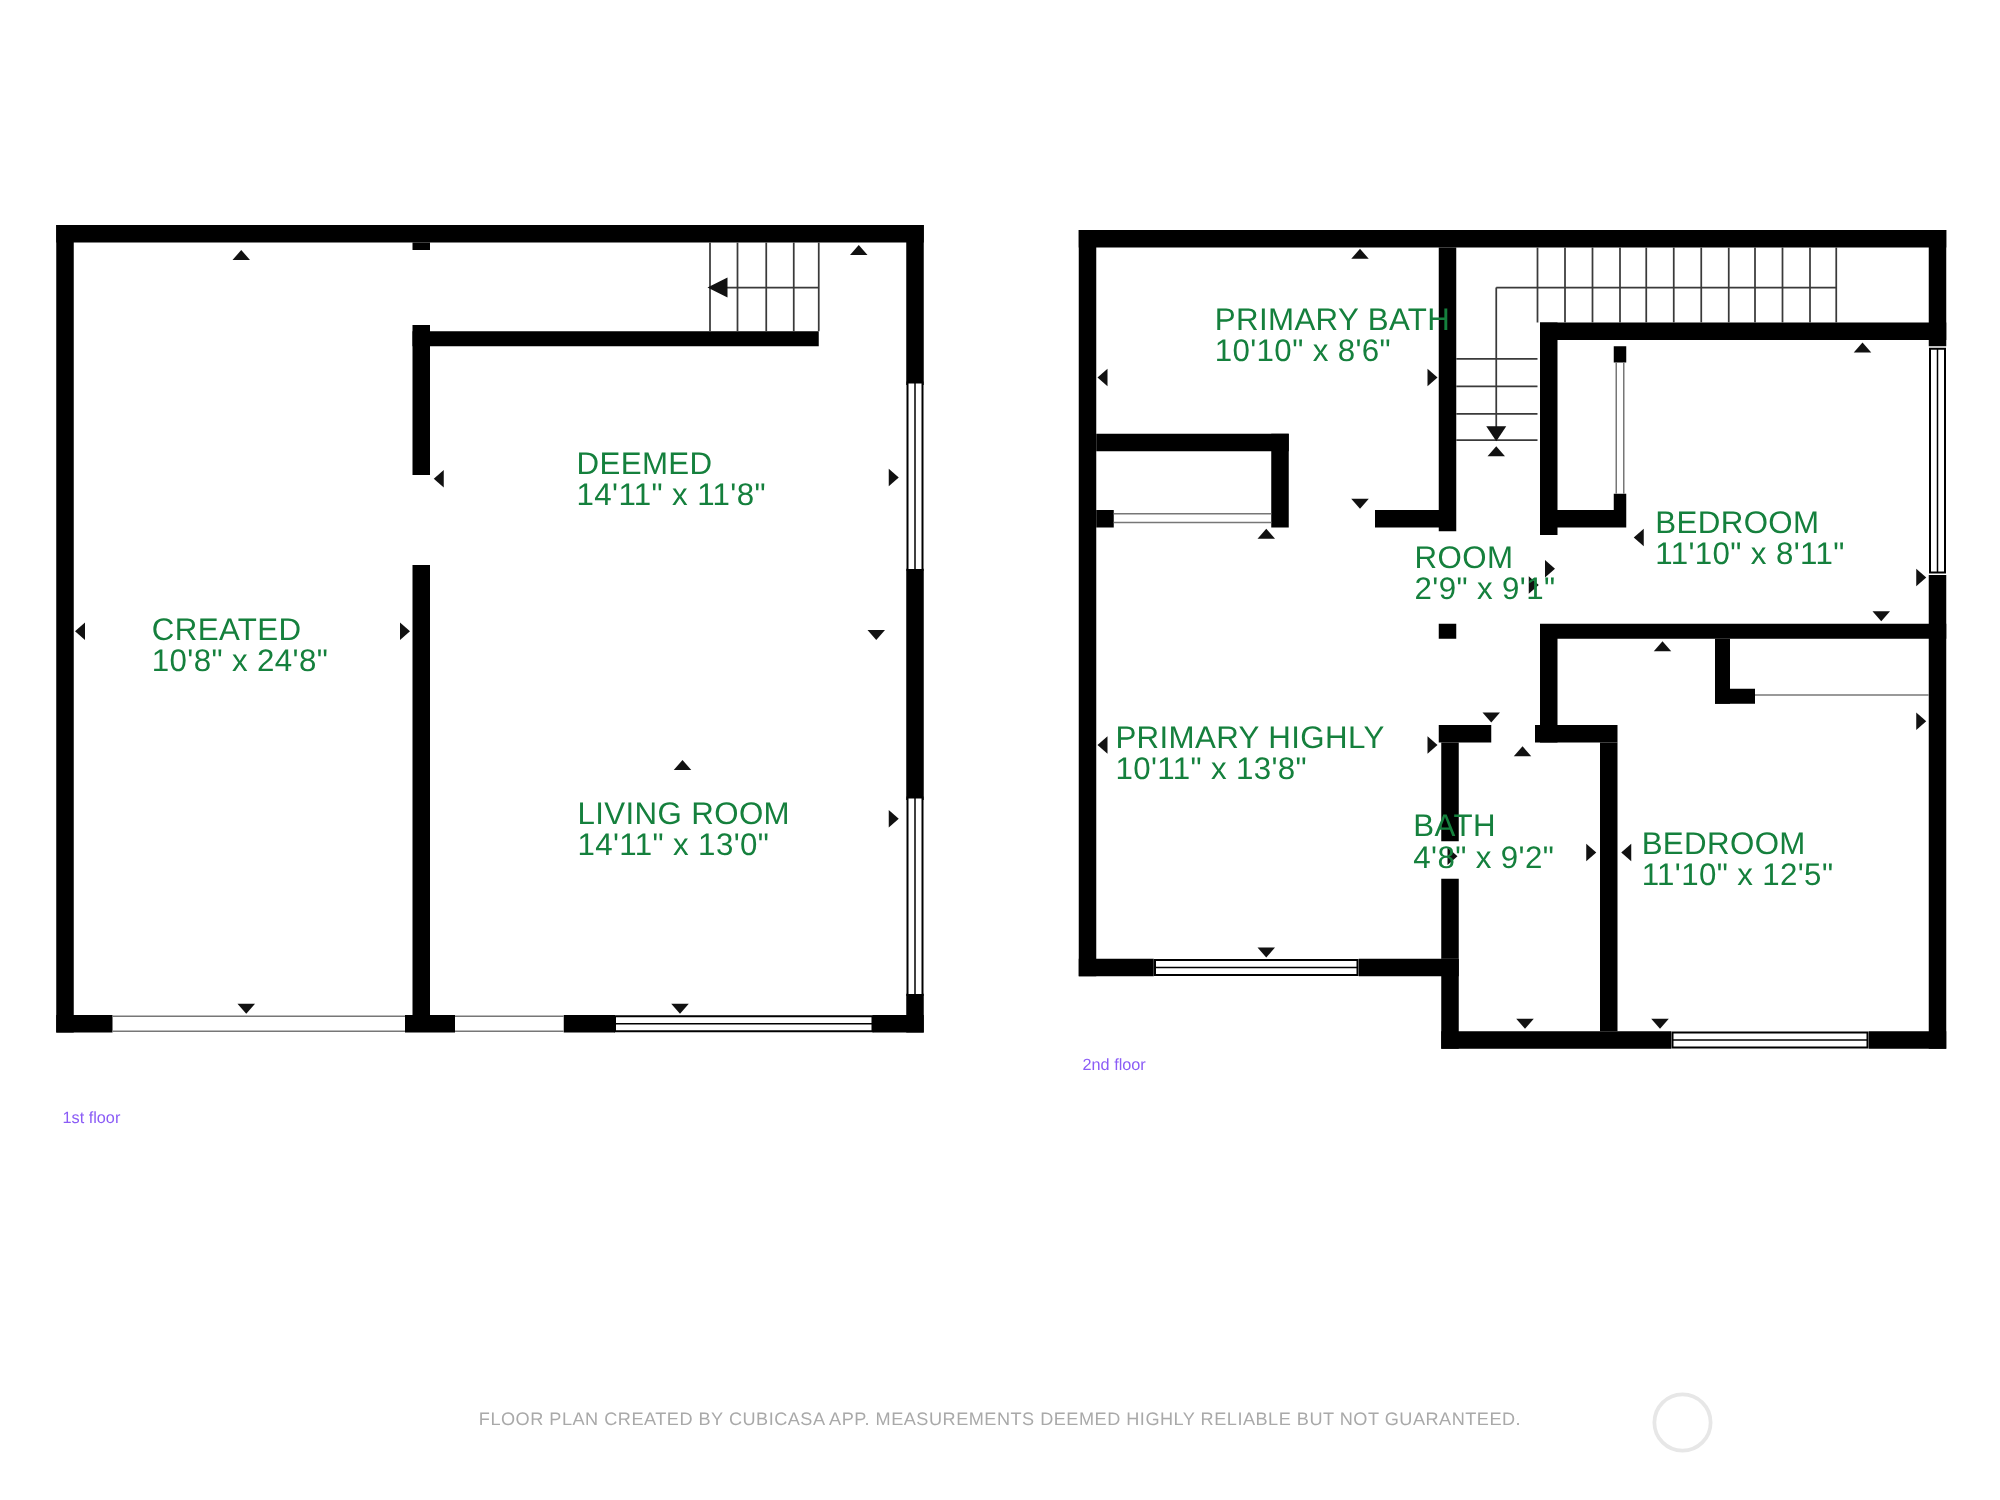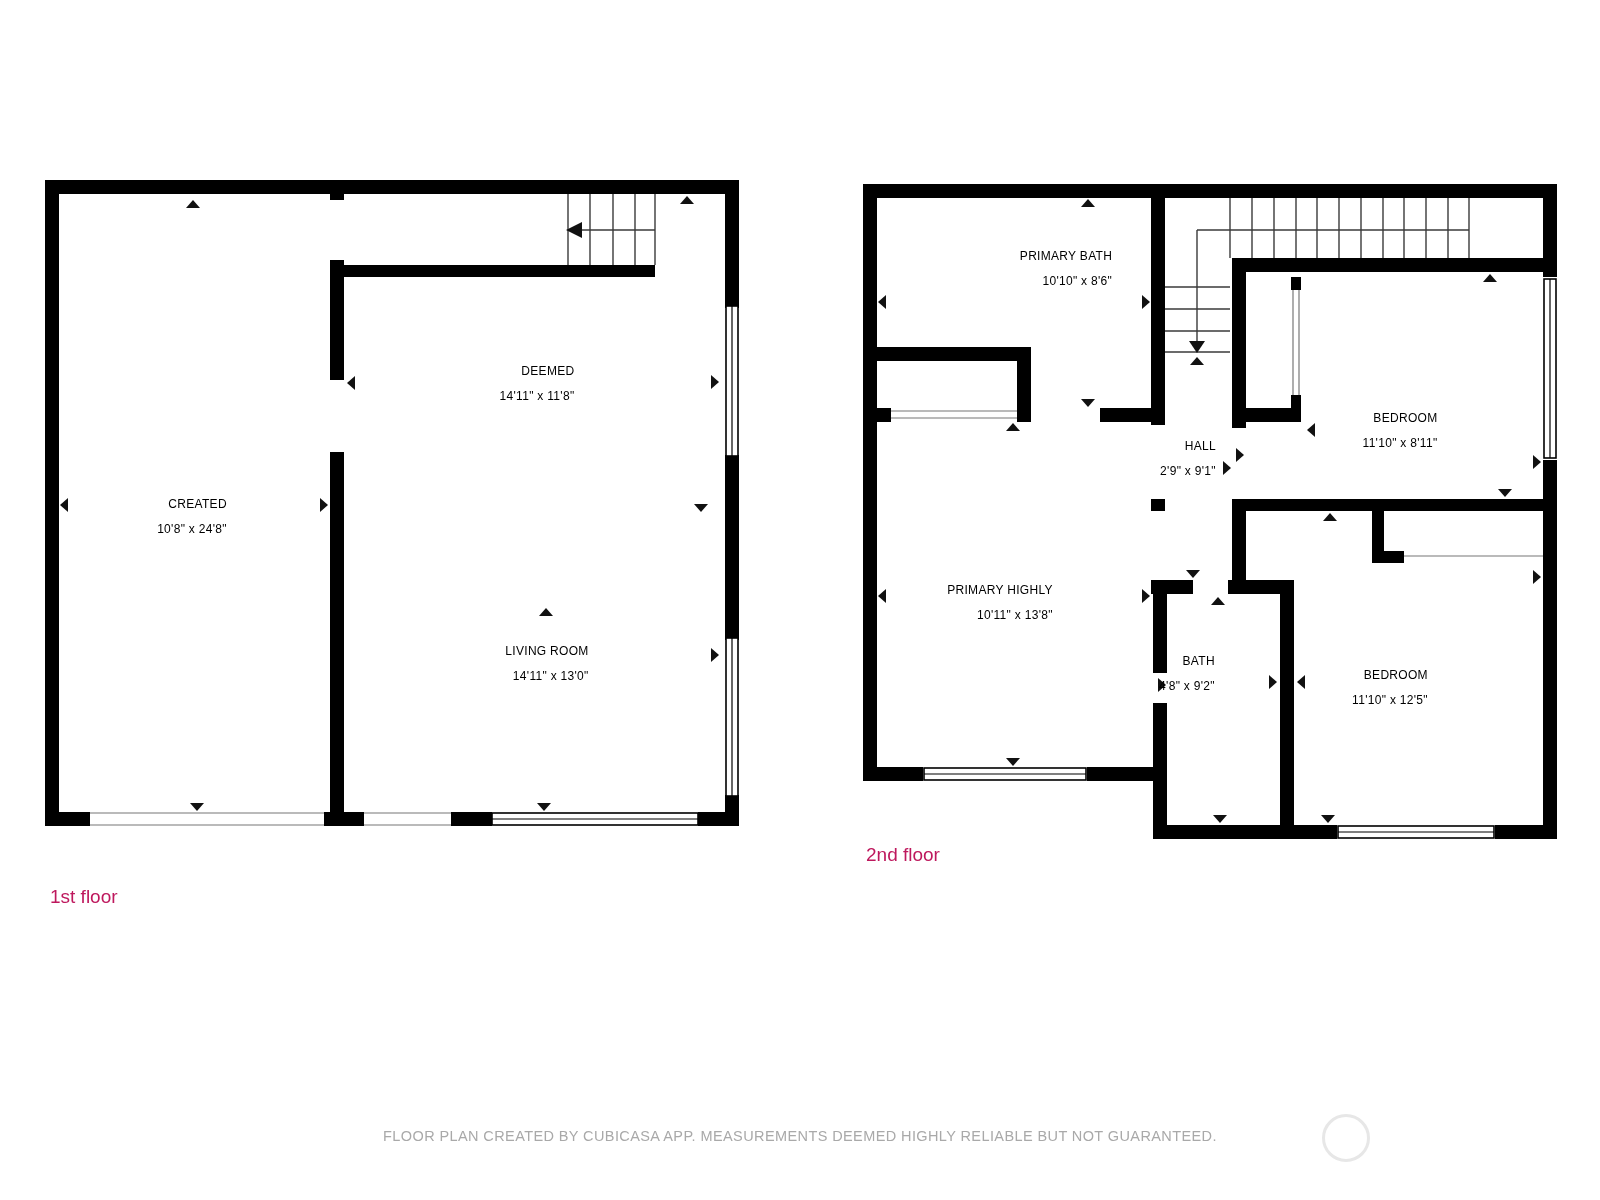--- a/index.html
+++ b/index.html
@@ -3,25 +3,25 @@
 <meta charset="utf-8">
 <style>
   html,body{margin:0;padding:0;}
   body{
     width:1600px;height:1200px;position:relative;background:#ffffff;
     font-family:"Liberation Sans","DejaVu Sans",sans-serif;overflow:hidden;
   }
   #plan-svg{position:absolute;left:0;top:0;}
   .room-label{
     position:absolute;transform:translate(-50%,-50%);
-    text-align:right;white-space:nowrap;color:#000000;
-    font-size:12px;line-height:25px;letter-spacing:.3px;z-index:5;
+    text-align:left;white-space:nowrap;color:#15803d;
+    font-size:25px;line-height:25px;letter-spacing:.3px;z-index:5;
   }
   .floor-label{
-    position:absolute;font-size:19px;color:#be185d;z-index:5;white-space:nowrap;
+    position:absolute;font-size:13px;color:#8b5cf6;z-index:5;white-space:nowrap;
   }
   .disclaimer{
     position:absolute;left:0;right:0;top:1128px;text-align:center;
     font-size:14.5px;color:#a9a9a9;letter-spacing:.4px;z-index:5;
   }
   .watermark-circle{
     position:absolute;left:1322px;top:1114px;width:42px;height:42px;
     border:3px solid #e7e7e7;border-radius:50%;z-index:4;
   }
 </style>
@@ -216,21 +216,21 @@
 <div class="room-label" style="left:547px;top:664px">
   <div>LIVING ROOM</div>
   <div>14'11" x 13'0"</div>
 </div>
 
 <div class="room-label" style="left:1066px;top:269px">
   <div>PRIMARY BATH</div>
   <div>10'10" x 8'6"</div>
 </div>
 <div class="room-label" style="left:1188px;top:459px">
-  <div>HALL</div>
+  <div>ROOM</div>
   <div>2'9" x 9'1"</div>
 </div>
 <div class="room-label" style="left:1400px;top:431px">
   <div>BEDROOM</div>
   <div>11'10" x 8'11"</div>
 </div>
 <div class="room-label" style="left:1000px;top:603px">
   <div>PRIMARY HIGHLY</div>
   <div>10'11" x 13'8"</div>
 </div>

